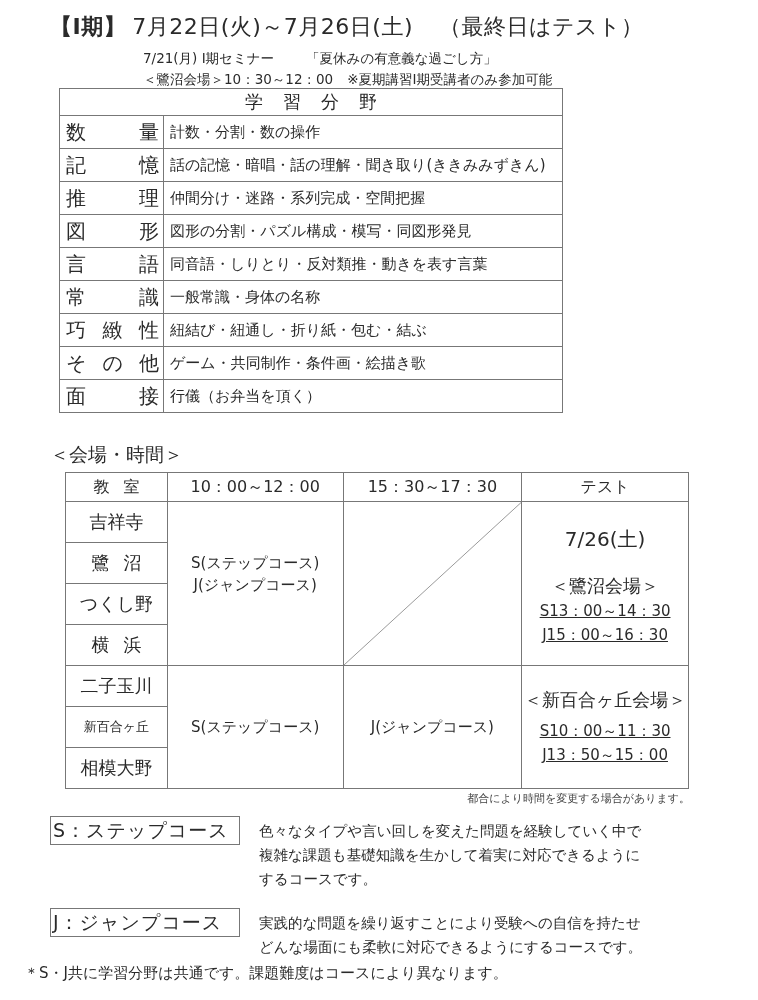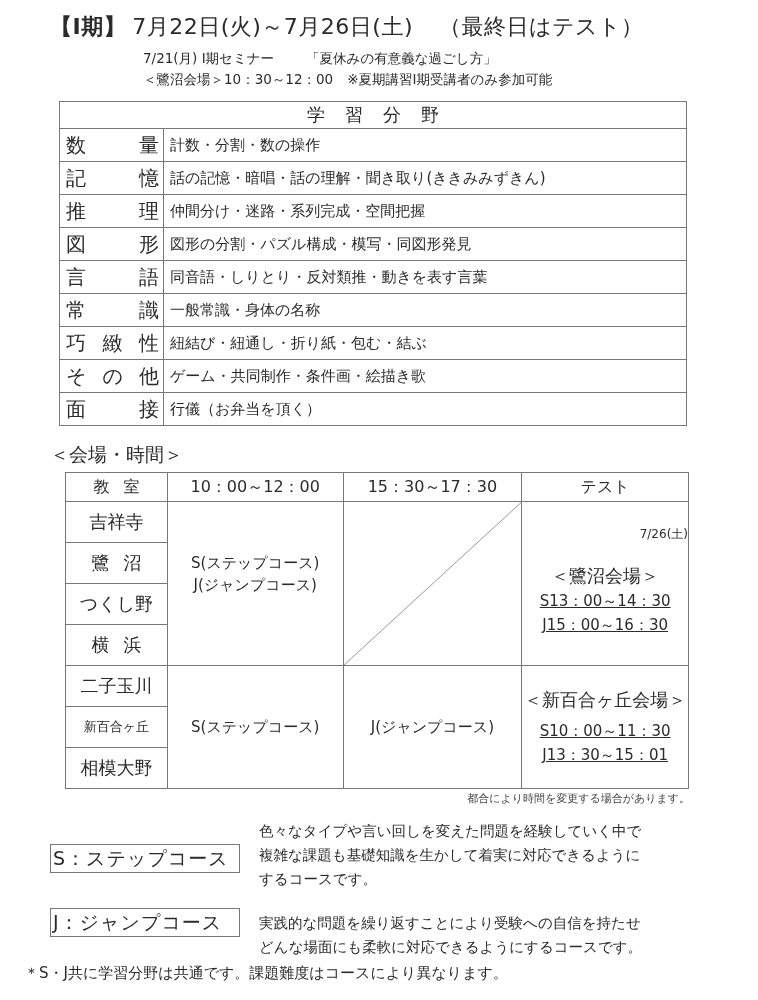--- a/index.html
+++ b/index.html
@@ -20,21 +20,21 @@
 
   .sub { left: 143px; font-size: 13.5px; line-height: 20px; white-space: nowrap; }
   .sub1 { top: 48px; }
   .sub2 { top: 69px; }
   .sub1 .quote { margin-left: 32px; }
   .sub2 .note { margin-left: 14px; }
 
   
   table { border-collapse: collapse; }
   .fields {
-    left: 59px; top: 101px; width: 628px;
+    left: 59px; top: 88px; width: 504px;
   }
   .fields td, .fields th { border: 1px solid #777; padding: 0; }
   .fields th {
     height: 26px; font-weight: normal; font-size: 18px; letter-spacing: 20px;
     text-align: center; text-indent: 20px;
   }
   .fields td { height: 32px; }
   .fields td.label {
     width: 93px; font-size: 20px; padding: 0 4px 0 6px;
   }
@@ -45,34 +45,34 @@
 
   
   .sched { left: 65px; top: 472px; width: 624px; border-radius: 13px; }
   .sched td { border: 1px solid #777; padding: 0; text-align: center; vertical-align: middle; }
   .sched tr.head td { height: 28px; font-size: 16px; }
   .sched td.room { width: 101px; font-size: 18px; height: 40px; }
   .sched td.c1 { width: 175px; }
   .sched td.c2 { width: 178px; }
   .sched td.c3 { width: 166px; }
   .sched .course { font-size: 15px; line-height: 22px; }
-  .sched .test-date { font-size: 12px; text-align: right; }
+  .sched .test-date { font-size: 20px; }
   .sched .test-venue { font-size: 18px; line-height: 26px; }
   .sched .test-time { font-size: 15px; line-height: 24px; text-decoration: underline; }
   .diag { position: relative; padding: 0 !important; }
   .diag svg { position: absolute; left: 0; top: 0; width: 100%; height: 100%; }
   .room-spaced { letter-spacing: 14px; text-indent: 14px; }
 
   .note-right { right: 68px; top: 791px; font-size: 11px; line-height: 16px; color: #444; white-space: nowrap; }
 
   .course-box {
     left: 50px; width: 186px; height: 27px; border: 1px solid #777; font-size: 19px; line-height: 27px;
     padding-left: 2px; white-space: nowrap; letter-spacing: 1px;
   }
-  .box-s { top: 844px; }
+  .box-s { top: 816px; }
   .box-j { top: 908px; }
   .course-desc { left: 259px; font-size: 14.5px; line-height: 24px; white-space: nowrap; }
   .desc-s { top: 819px; font-family: Liberation Serif, serif; }
   .desc-j { top: 911px; }
   .footnote { left: 24px; top: 962px; font-size: 15px; line-height: 22px; white-space: nowrap; }
 </style>
 </head>
 <body>
 
 <div class="abs title">
@@ -216,21 +216,21 @@
     <td class="room room-spaced">横浜</td>
   </tr>
   <tr>
     <td class="room">二子玉川</td>
     <td rowspan="3" class="c1 course">S(ステップコース)</td>
     <td rowspan="3" class="c2 course">J(ジャンプコース)</td>
     <td rowspan="3" class="c3">
       <div class="test-venue">＜新百合ヶ丘会場＞</div>
       <div style="height:6px"></div>
       <div class="test-time">S10：00～11：30</div>
-      <div class="test-time">J13：30～15：01</div>
+      <div class="test-time">J13：50～15：00</div>
     </td>
   </tr>
   <tr>
     <td class="room" style="font-size:13px;">新百合ヶ丘</td>
   </tr>
   <tr>
     <td class="room">相模大野</td>
   </tr>
 </tbody>
   </table>

